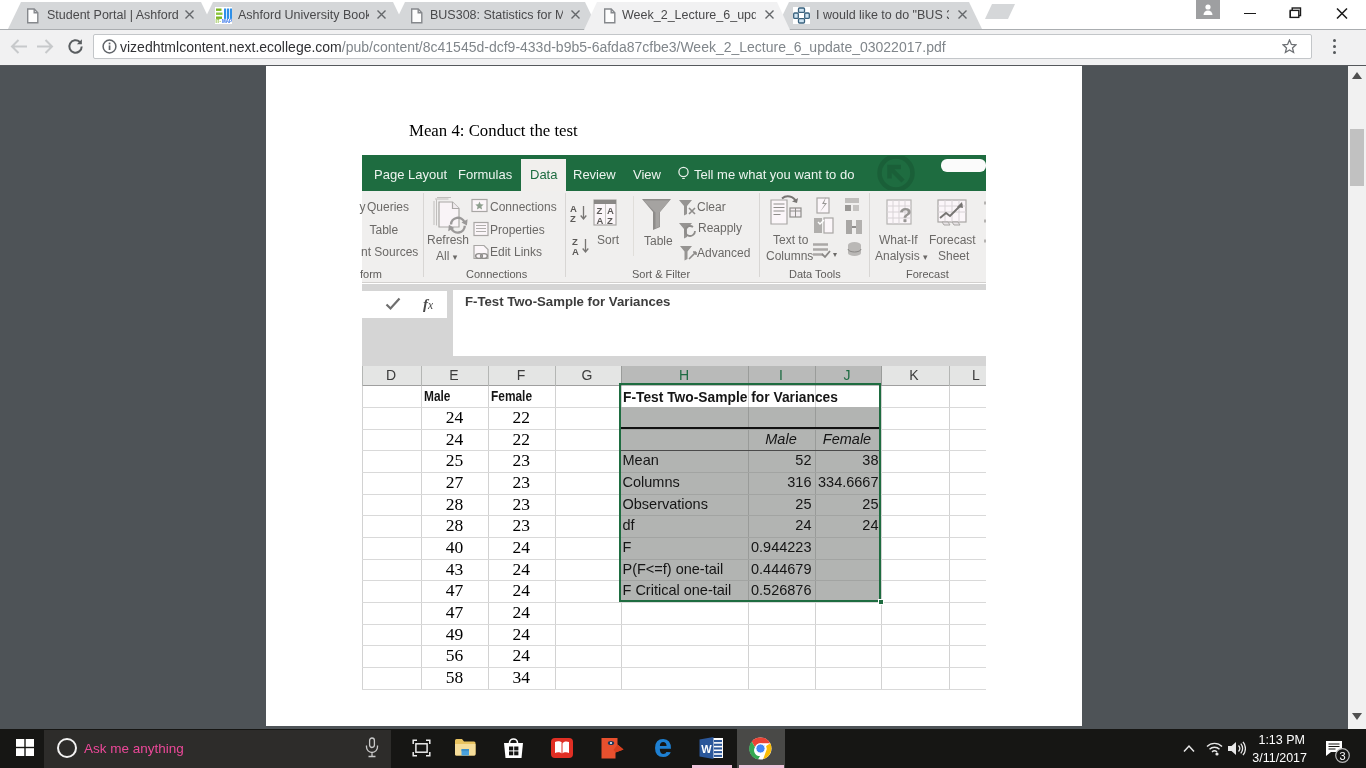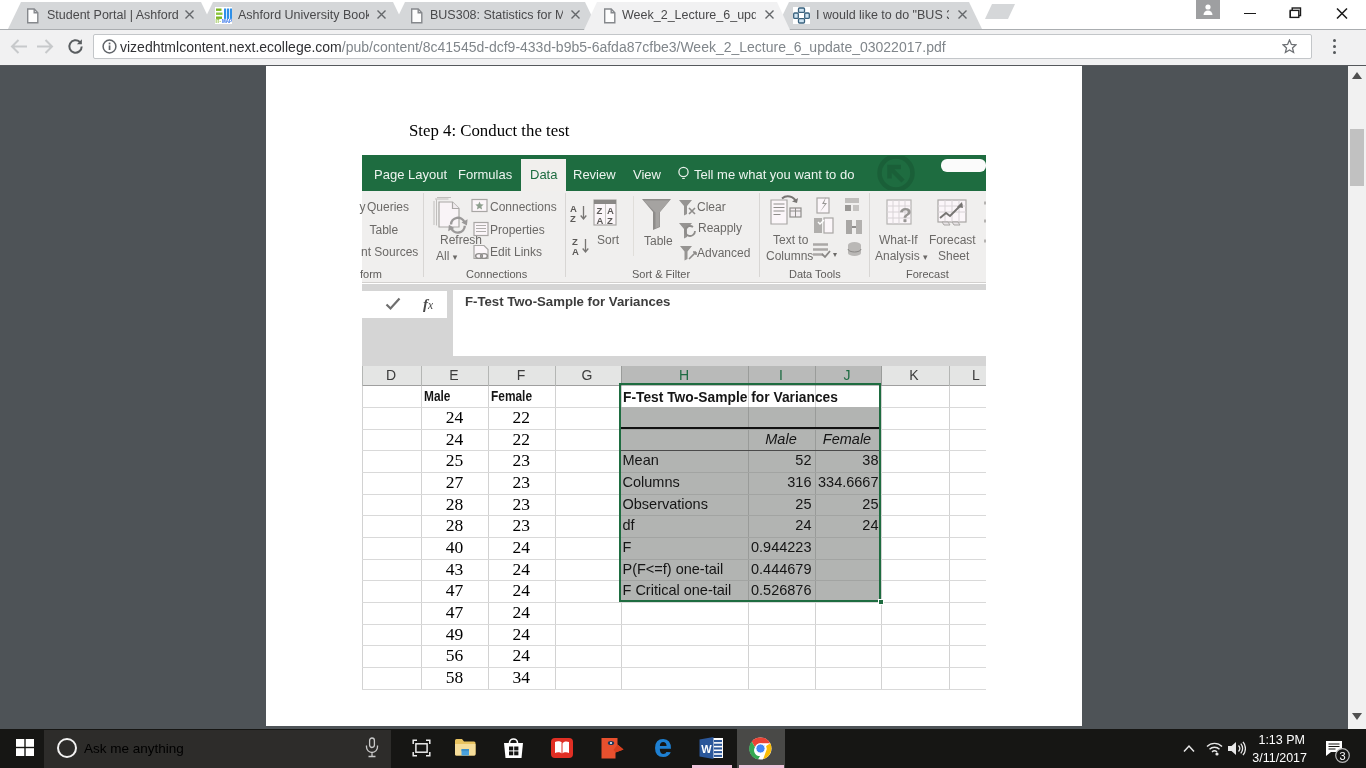--- a/index.html
+++ b/index.html
@@ -166,21 +166,21 @@
 <div id="content"></div>
 <div id="page"></div>
 <div id="scrollbar"></div>
 <div id="sthumb"></div>
 <svg class="abs" style="left:1351px;top:71px" width="12" height="9" viewBox="0 0 12 9">
     <path d="M6 1 11 8 H1 z" fill="#505050"></path>
   </svg>
 <svg class="abs" style="left:1351px;top:712px" width="12" height="9" viewBox="0 0 12 9">
     <path d="M6 8 1 1 h10 z" fill="#505050"></path>
   </svg>
-<div id="step4">Step 4: Conduct the test</div>
+<div id="step4">Mean 4: Conduct the test</div>
 
 <div id="xlband"></div>
 
 <svg class="abs" style="left:872px;top:156px" width="48" height="34" viewBox="0 0 48 34">
     <g stroke="#1a5f38" fill="none">
       <circle cx="24" cy="17" r="16.5" stroke-width="4.5"></circle>
       <path d="M31 25 17 11 M17.5 22.5 V11 H29" stroke-width="4.5"></path>
     </g>
   </svg>
 <div class="abs" style="left:941px;top:159px;width:45px;height:12.5px;background:#fbfbfb;border-radius:6px"></div>
@@ -203,21 +203,21 @@
 <div class="rsep" style="left:758.5px"></div>
 <div class="rsep" style="left:868.5px"></div>
 <div class="rsep" style="left:633px;top:196px;height:60px;background:#e0deda"></div>
 
 <div class="rlab" style="left:367px;top:199.5px">Queries</div>
 <div class="rlab" style="left:359.5px;top:199.5px">y</div>
 <div class="rlab" style="left:369.5px;top:222.5px">Table</div>
 <div class="rlab" style="left:361px;top:245px">nt Sources</div>
 <div class="rgrp" style="left:360px">form</div>
 
-<div class="rlab" style="left:440px;top:233px">Refresh</div>
+<div class="rlab" style="left:427px;top:233px">Refresh</div>
 <div class="rlab" style="left:436px;top:249px">All <span style="font-size:9px;color:#6a6866">▾</span></div>
 <div class="rlab" style="left:490px;top:199.5px">Connections</div>
 <div class="rlab" style="left:490px;top:222.5px">Properties</div>
 <div class="rlab" style="left:490px;top:245px">Edit Links</div>
 <div class="rgrp" style="left:466px">Connections</div>
 <div class="rlab" style="left:597px;top:233px">Sort</div>
 <div class="rlab" style="left:644px;top:233.5px">Table</div>
 <div class="rlab" style="left:697px;top:199.5px">Clear</div>
 <div class="rlab" style="left:698px;top:221px">Reapply</div>
 <div class="rlab" style="left:697px;top:245.5px">Advanced</div>
@@ -467,21 +467,21 @@
     <g fill="#fff">
       <rect x="0" y="0" width="8.3" height="7.8"></rect>
       <rect x="9.7" y="0" width="8.3" height="7.8"></rect>
       <rect x="0" y="9.2" width="8.3" height="7.8"></rect>
       <rect x="9.7" y="9.2" width="8.3" height="7.8"></rect>
     </g>
   </svg>
 
 <div class="abs" style="left:44px;top:729.5px;width:347px;height:38.5px;background:#2d2c2a"></div>
 <div class="abs" style="left:57px;top:737.5px;width:20px;height:20px;border:2.4px solid #f2f2f2;border-radius:50%"></div>
-<div class="abs" style="left:84px;top:741px;font-size:13.5px;color:#000000">Ask me anything</div>
+<div class="abs" style="left:84px;top:741px;font-size:13.5px;color:#ec4899">Ask me anything</div>
 
 <svg class="abs" style="left:365px;top:737px" width="14" height="21" viewBox="0 0 14 21">
     <rect x="4.6" y="1" width="4.8" height="9.5" rx="2.4" fill="none" stroke="#c9c9c9" stroke-width="1.3"></rect>
     <path d="M1.5 8.5 v1.5 a5.5 5.5 0 0 0 11 0 V8.5 M7 15.5 V19 M3.5 19.5 h7" fill="none" stroke="#c9c9c9" stroke-width="1.3"></path>
   </svg>
 
 <svg class="abs" style="left:412px;top:738.5px" width="19" height="18" viewBox="0 0 19 18">
     <path d="M5 1.2 H1.2 V5 M14 1.2 h3.8 V5 M5 16.8 H1.2 V13 M14 16.8 h3.8 V13" fill="none" stroke="#ececec" stroke-width="1.5"></path>
     <rect x="3.9" y="4.8" width="11.2" height="8.4" fill="none" stroke="#ececec" stroke-width="1.5"></rect>
   </svg>

